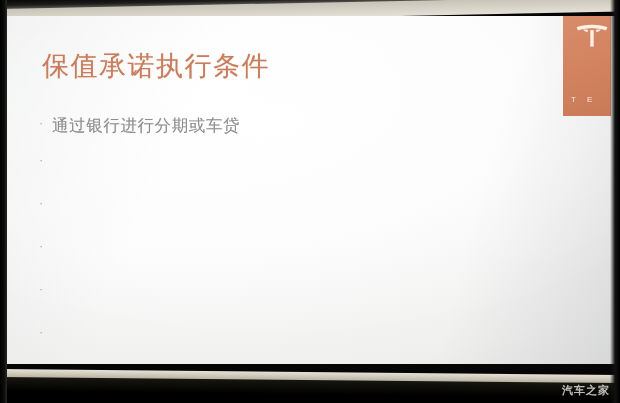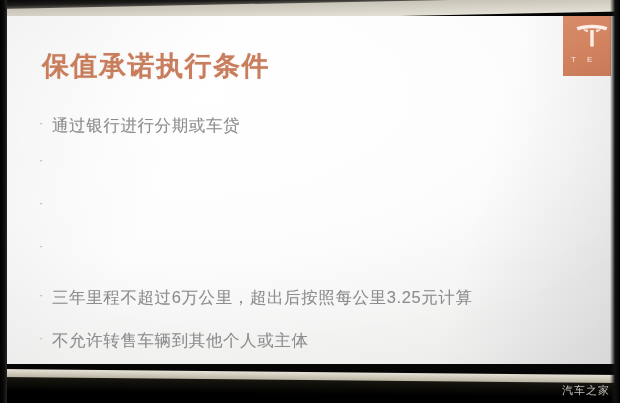--- a/index.html
+++ b/index.html
@@ -116,21 +116,21 @@
     pointer-events: none;
     z-index: 3;
   }
 
   
   #brand-panel {
     position: absolute;
     right: 7px;
     top: -4px;
     width: 48px;
-    height: 64px;
+    height: 104px;
     background: linear-gradient(160deg, #d98d6b 0%, #d2825f 55%, #c87a58 100%);
     z-index: 5;
     overflow: hidden;
   }
   #brand-logo {
     position: absolute;
     left: 2px;
     top: 6px;
     width: 54px;
     height: 30px;
@@ -150,21 +150,21 @@
   
   #title {
     position: absolute;
     left: 36px;
     top: 33px;
     font-size: 27px;
     line-height: 34px;
     color: #c87d5c;
     letter-spacing: 1.5px;
     white-space: nowrap;
-    font-weight: 700;
+    font-weight: 400;
     text-shadow: 0 0 1.2px rgba(200,125,92,0.35);
     z-index: 4;
   }
 
   #bullets {
     position: absolute;
     left: 33px;
     top: 98px;
     width: 540px;
     z-index: 4;
@@ -197,20 +197,21 @@
   #watermark {
     position: absolute;
     right: 10px;
     bottom: 5px;
     font-size: 11px;
     letter-spacing: 1px;
     color: #d8d6d2;
     opacity: 0.88;
     z-index: 9;
     white-space: nowrap;
+    font-weight: bold;
   }
 </style>
 </head>
 <body>
 
 <div id="photo">
 
   <div id="slide">
 
     <div id="slide-vignette"></div>
@@ -241,26 +242,24 @@
       <div class="bullet">
         <span class="bullet-dot">·</span>
       </div>
 
       <div class="bullet">
         <span class="bullet-dot">·</span>
       </div>
 
       <div class="bullet">
         <span class="bullet-dot">·</span>
-        <span class="bullet-text">三年里程不超过6万公里，超出后按照每公里3.25元计算</span>
-      </div>
-
-      <div class="bullet">
-        <span class="bullet-dot">·</span>
-        <span class="bullet-text">不允许转售车辆到其他个人或主体</span>
+      </div>
+
+      <div class="bullet">
+        <span class="bullet-dot">·</span>
       </div>
 
     </div>
   </div>
 
   <div id="frame-top-shade"></div>
   <div id="frame-top"></div>
   <div id="frame-left"></div>
   <div id="frame-right"></div>
   <div id="frame-bottom-rail"></div>

